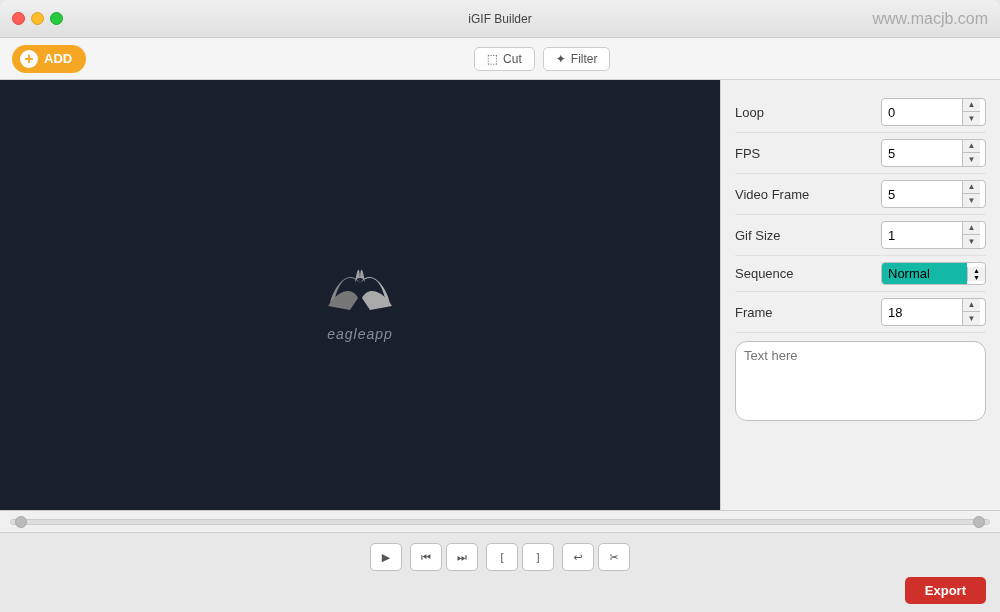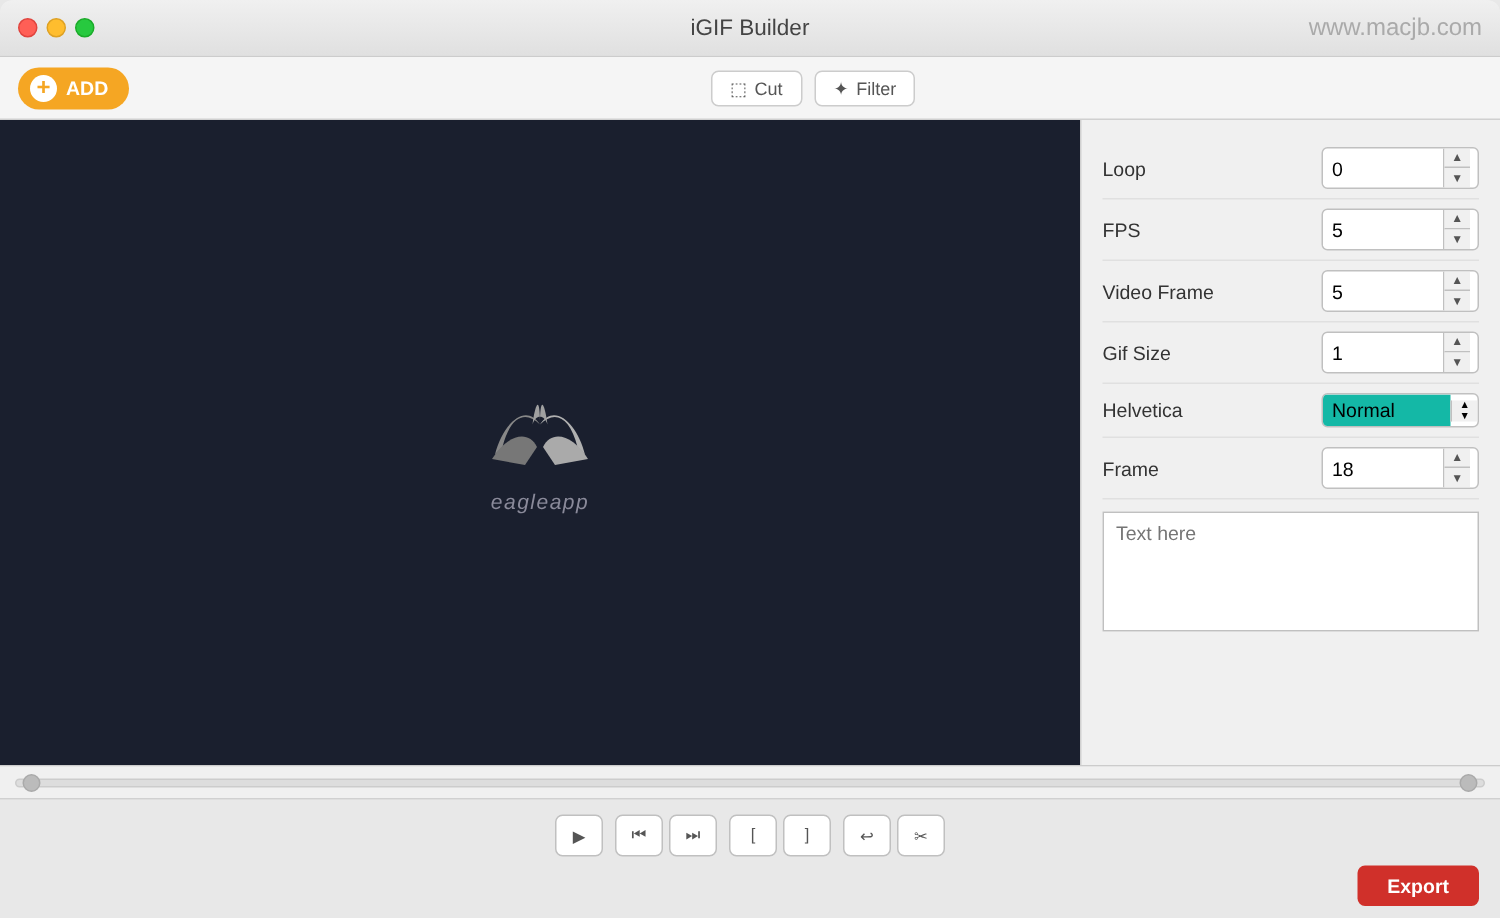--- a/index.html
+++ b/index.html
@@ -32,21 +32,21 @@
     }
     .traffic-light {
       width: 13px;
       height: 13px;
       border-radius: 50%;
     }
     .tl-close { background: #ff5f56; border: 1px solid #e0443e; }
     .tl-min { background: #ffbd2e; border: 1px solid #dea123; }
     .tl-max { background: #27c93f; border: 1px solid #1aab29; }
     .title-text {
-      font-size: 15px;
+      font-size: 12px;
       color: #444;
       font-weight: 500;
     }
     .watermark {
       position: absolute;
       right: 12px;
       font-size: 16px;
       color: #aaa;
     }
 
@@ -254,21 +254,21 @@
 
     
     .text-area-wrap {
       margin-top: 8px;
       flex: 1;
     }
     .text-input-area {
       width: 100%;
       height: 80px;
       border: 1px solid #c0c0c0;
-      border-radius: 0;
+      border-radius: 12px;
       padding: 6px 8px;
       font-size: 13px;
       color: #aaa;
       resize: none;
       background: white;
       font-family: inherit;
     }
 
     
     .bottom-area {
@@ -445,21 +445,21 @@
       <div class="select-wrap">
         <input type="text" class="field-input" value="1" style="">
         <div class="stepper">
           <button class="stepper-btn">▲</button>
           <button class="stepper-btn">▼</button>
         </div>
       </div>
     </div>
 
     <div class="field-row">
-      <span class="field-label">Helvetica</span>
+      <span class="field-label">Sequence</span>
       <div class="select-wrap">
         <select class="field-select">
           <option>Normal</option>
           <option>Reverse</option>
           <option>Ping-Pong</option>
         </select>
         <div class="select-arrow">
           <span style="font-size:7px; line-height:1;">▲<br>▼</span>
         </div>
       </div>

